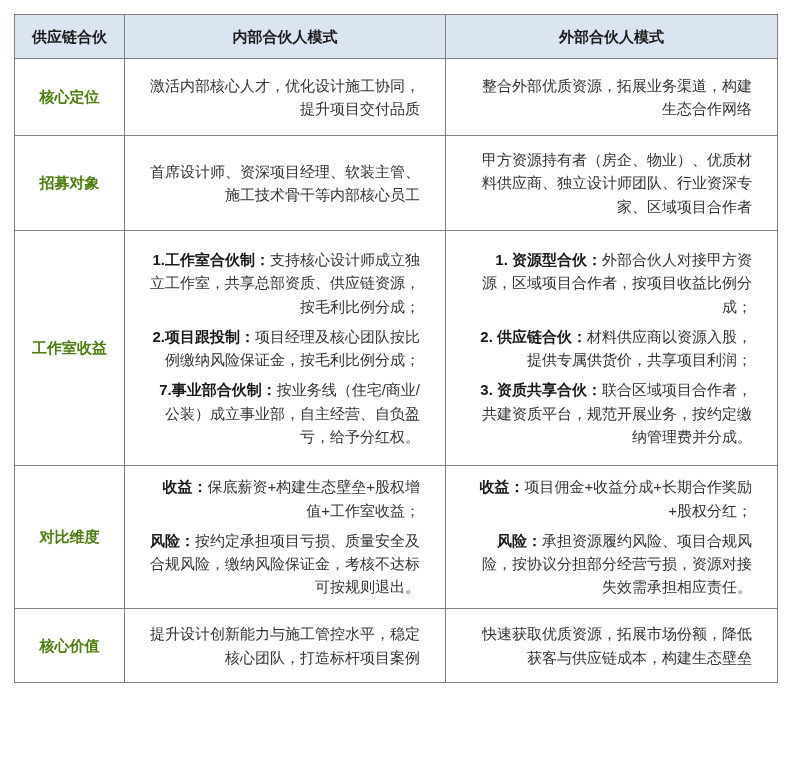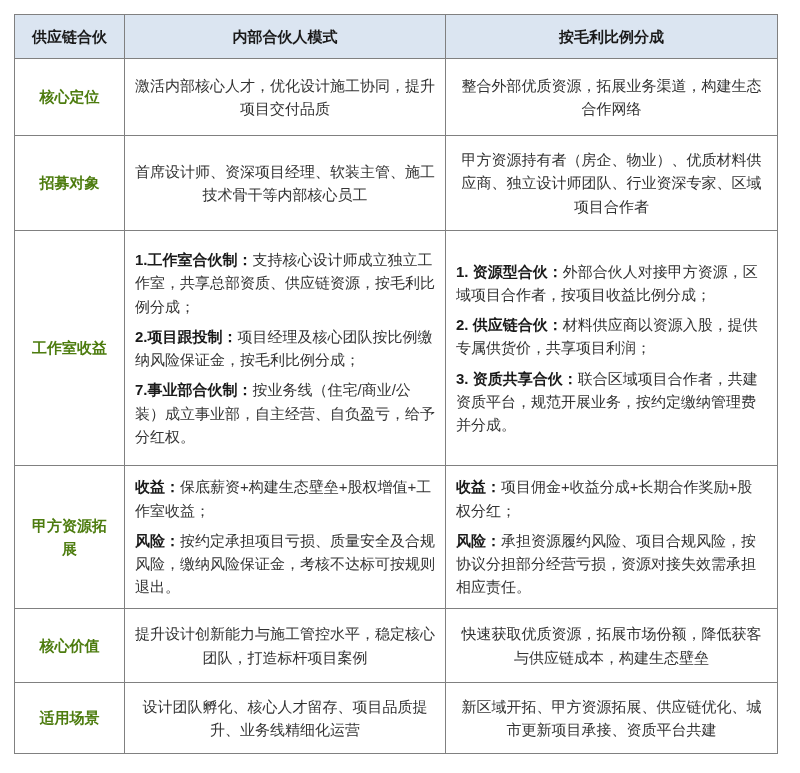--- a/index.html
+++ b/index.html
@@ -52,40 +52,40 @@
   tbody tr:nth-child(4) { height: 143px; }
   tbody tr:nth-child(5) { height: 74px; }
   tbody tr:nth-child(6) { height: 71px; }
   td.dim-cell {
     font-weight: bold;
     text-align: center;
     color: #4d7c0f;
   }
   td.content-cell.center { text-align: center; }
   td.content-cell.left { text-align: left; }
-  td.content-cell p { margin: 7px 0; }
+  td.content-cell p { margin: 7px 15px; text-align: right; }
   td.content-cell p:first-child { margin-top: 2px; }
   td.content-cell p:last-child { margin-bottom: 2px; }
   td.content-cell b { color: #1a1a1a; }
 </style>
 </head>
 <body>
 
 <div class="table-wrap">
   <table class="compare">
     <colgroup>
       <col class="c-dim">
       <col class="c-int">
       <col class="c-ext">
     </colgroup>
     <thead>
       <tr>
         <th>供应链合伙</th>
         <th>内部合伙人模式</th>
-        <th>按毛利比例分成</th>
+        <th>外部合伙人模式</th>
       </tr>
     </thead>
     <tbody>
         <tr>
           <td class="dim-cell">核心定位</td>
           <td class="content-cell center">
             <p><span>激活内部核心人才，优化设计施工协同，提升项目交付品质</span></p>
           </td>
           <td class="content-cell center">
             <p><span>整合外部优质资源，拓展业务渠道，构建生态合作网络</span></p>
@@ -107,43 +107,34 @@
             <p><b>2.项目跟投制：</b><span>项目经理及核心团队按比例缴纳风险保证金，按毛利比例分成；</span></p>
             <p><b>7.事业部合伙制：</b><span>按业务线（住宅/商业/公装）成立事业部，自主经营、自负盈亏，给予分红权。</span></p>
           </td>
           <td class="content-cell left">
             <p><b>1. 资源型合伙：</b><span>外部合伙人对接甲方资源，区域项目合作者，按项目收益比例分成；</span></p>
             <p><b>2. 供应链合伙：</b><span>材料供应商以资源入股，提供专属供货价，共享项目利润；</span></p>
             <p><b>3. 资质共享合伙：</b><span>联合区域项目合作者，共建资质平台，规范开展业务，按约定缴纳管理费并分成。</span></p>
           </td>
         </tr>
         <tr>
-          <td class="dim-cell">甲方资源拓展</td>
+          <td class="dim-cell">对比维度</td>
           <td class="content-cell left">
             <p><b>收益：</b><span>保底薪资+构建生态壁垒+股权增值+工作室收益；</span></p>
             <p><b>风险：</b><span>按约定承担项目亏损、质量安全及合规风险，缴纳风险保证金，考核不达标可按规则退出。</span></p>
           </td>
           <td class="content-cell left">
             <p><b>收益：</b><span>项目佣金+收益分成+长期合作奖励+股权分红；</span></p>
             <p><b>风险：</b><span>承担资源履约风险、项目合规风险，按协议分担部分经营亏损，资源对接失效需承担相应责任。</span></p>
           </td>
         </tr>
         <tr>
           <td class="dim-cell">核心价值</td>
           <td class="content-cell center">
             <p><span>提升设计创新能力与施工管控水平，稳定核心团队，打造标杆项目案例</span></p>
           </td>
           <td class="content-cell center">
             <p><span>快速获取优质资源，拓展市场份额，降低获客与供应链成本，构建生态壁垒</span></p>
           </td>
         </tr>
-        <tr>
-          <td class="dim-cell">适用场景</td>
-          <td class="content-cell center">
-            <p><span>设计团队孵化、核心人才留存、项目品质提升、业务线精细化运营</span></p>
-          </td>
-          <td class="content-cell center">
-            <p><span>新区域开拓、甲方资源拓展、供应链优化、城市更新项目承接、资质平台共建</span></p>
-          </td>
-        </tr>
       </tbody>
   </table>
 </div>
 
 </body></html>

